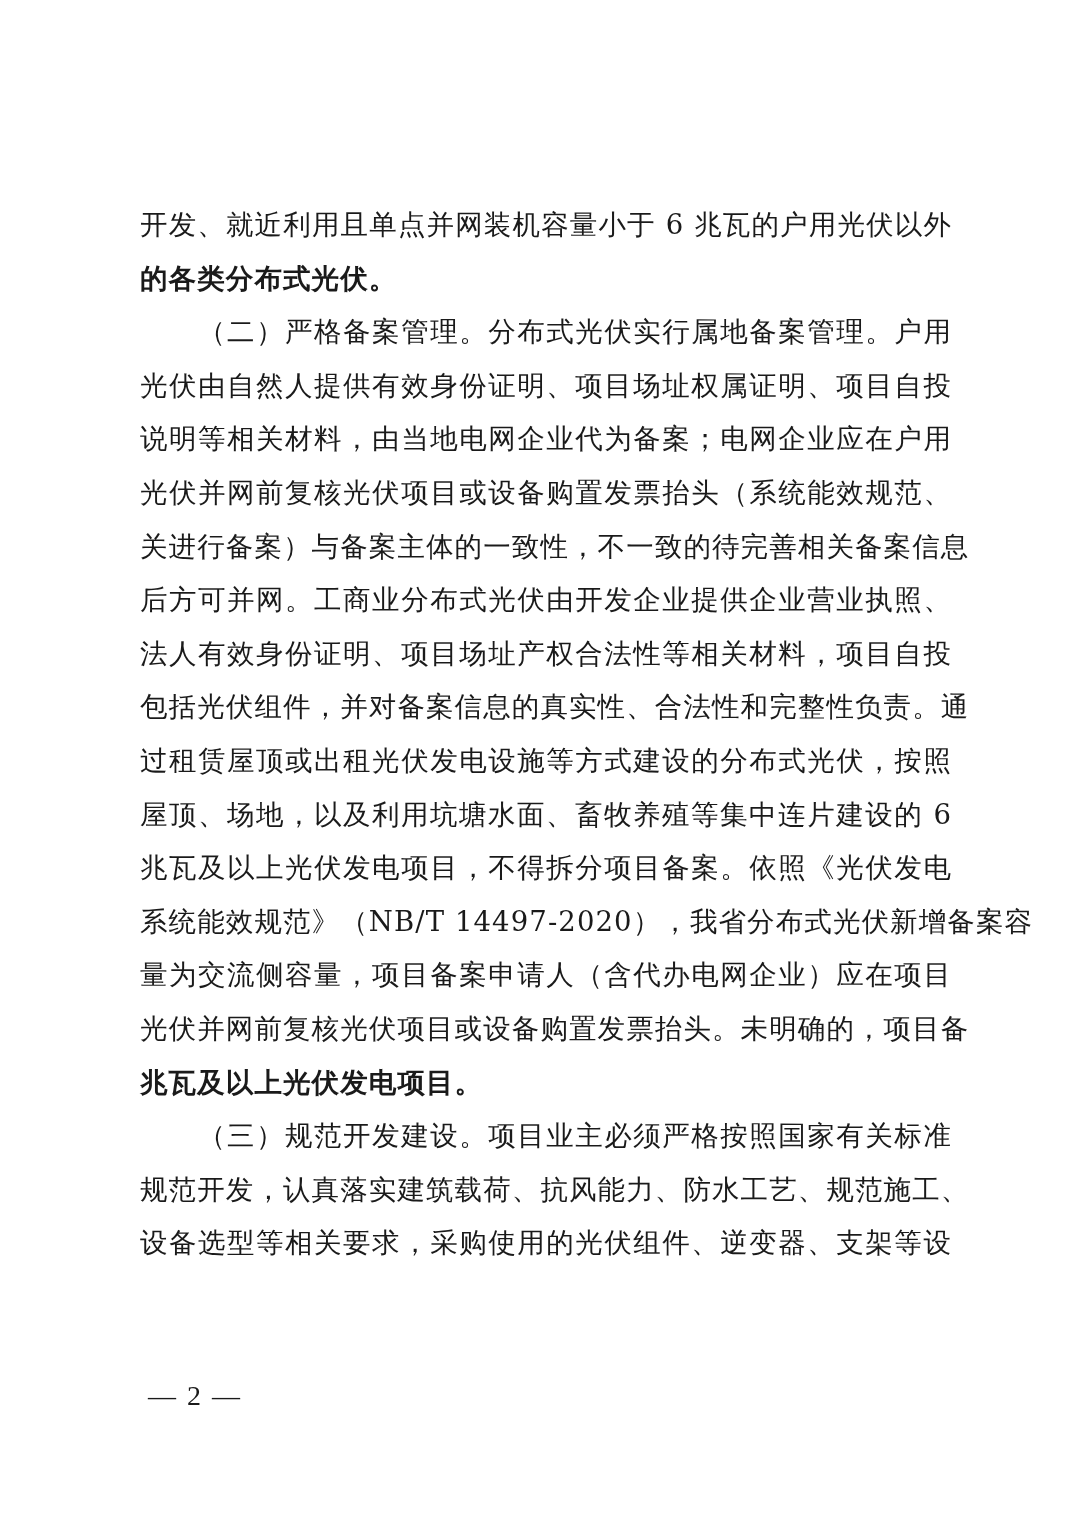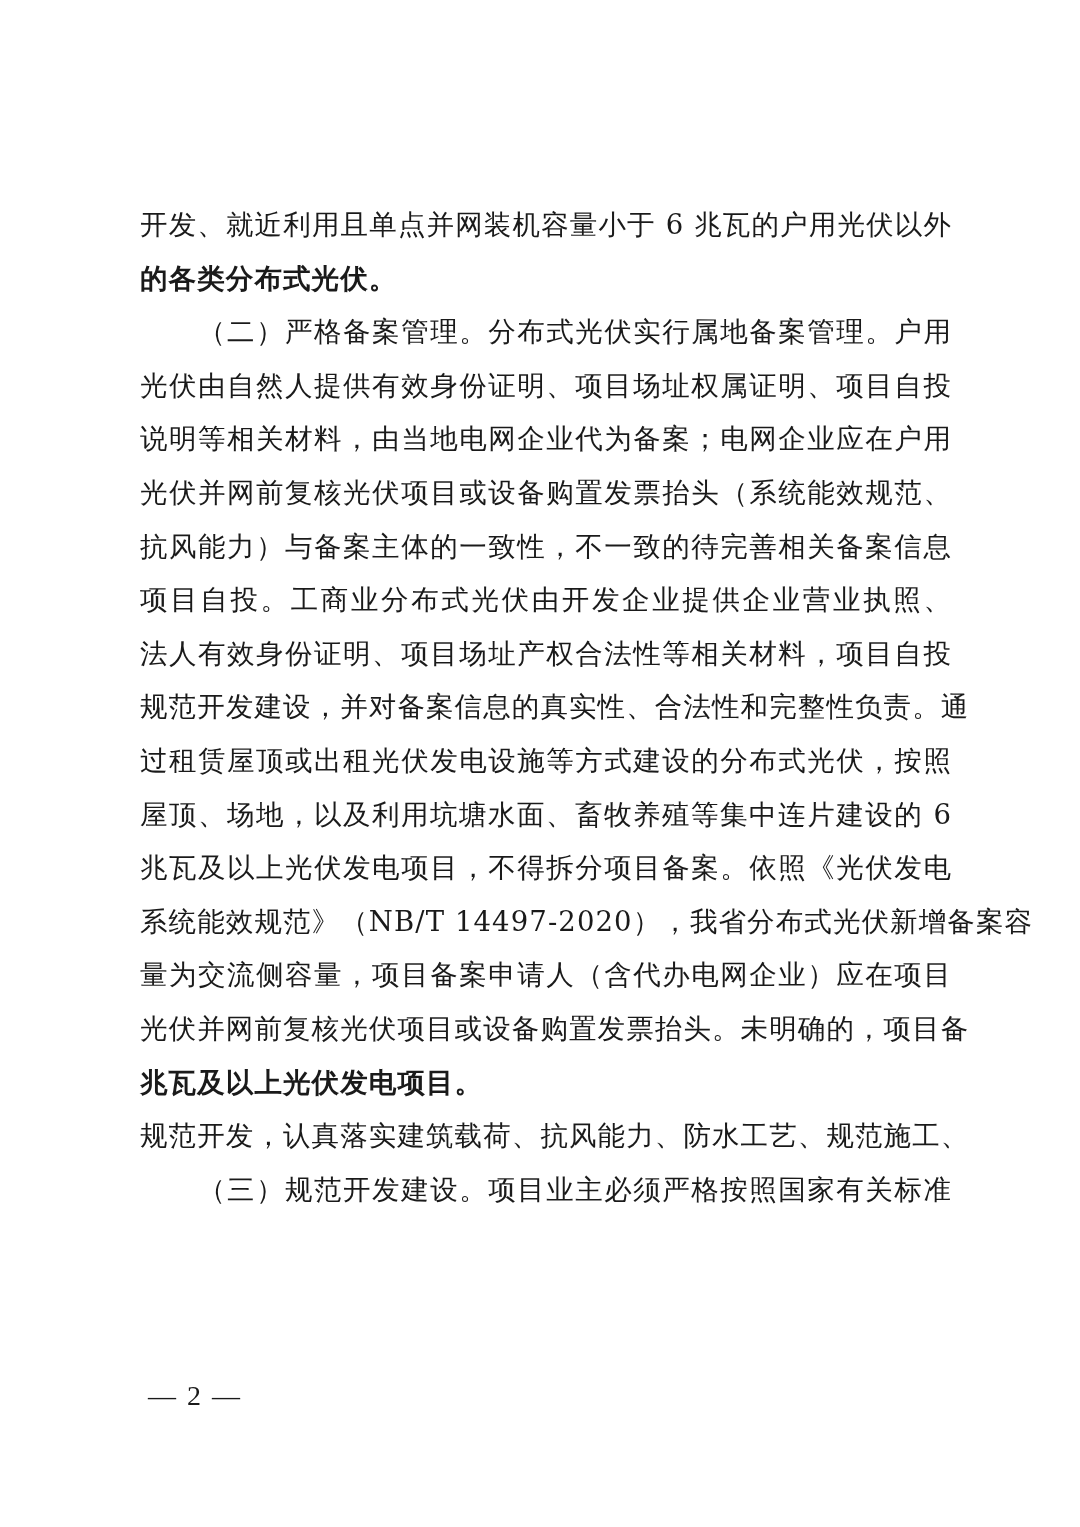--- a/index.html
+++ b/index.html
@@ -33,34 +33,35 @@
     <div class="para">
       <span class="line">开发、就近利用且单点并网装机容量小于 6 兆瓦的户用光伏以外</span>
       <span class="line last">的各类分布式光伏。</span>
     </div>
 
     <div class="para">
       <span class="line">　　（二）严格备案管理。分布式光伏实行属地备案管理。户用</span>
       <span class="line">光伏由自然人提供有效身份证明、项目场址权属证明、项目自投</span>
       <span class="line">说明等相关材料，由当地电网企业代为备案；电网企业应在户用</span>
       <span class="line">光伏并网前复核光伏项目或设备购置发票抬头（系统能效规范、</span>
-      <span class="line">抗风能力）与备案主体的一致性，不一致的待完善相关备案信息</span>
-      <span class="line">项目自投。工商业分布式光伏由开发企业提供企业营业执照、</span>
+      <span class="line">关进行备案）与备案主体的一致性，不一致的待完善相关备案信息</span>
+      <span class="line">后方可并网。工商业分布式光伏由开发企业提供企业营业执照、</span>
       <span class="line">法人有效身份证明、项目场址产权合法性等相关材料，项目自投</span>
-      <span class="line">规范开发建设，并对备案信息的真实性、合法性和完整性负责。通</span>
+      <span class="line">包括光伏组件，并对备案信息的真实性、合法性和完整性负责。通</span>
       <span class="line">过租赁屋顶或出租光伏发电设施等方式建设的分布式光伏，按照</span>
       <span class="line">屋顶、场地，以及利用坑塘水面、畜牧养殖等集中连片建设的 6</span>
       <span class="line">兆瓦及以上光伏发电项目，不得拆分项目备案。依照《光伏发电</span>
       <span class="line">系统能效规范》（NB/T 14497-2020），我省分布式光伏新增备案容</span>
       <span class="line">量为交流侧容量，项目备案申请人（含代办电网企业）应在项目</span>
       <span class="line">光伏并网前复核光伏项目或设备购置发票抬头。未明确的，项目备</span>
       <span class="line last">兆瓦及以上光伏发电项目。</span>
     </div>
 
     <div class="para">
+      <span class="line">　　（三）规范开发建设。项目业主必须严格按照国家有关标准</span>
       <span class="line">规范开发，认真落实建筑载荷、抗风能力、防水工艺、规范施工、</span>
-      <span class="line">　　（三）规范开发建设。项目业主必须严格按照国家有关标准</span>
+      <span class="line">设备选型等相关要求，采购使用的光伏组件、逆变器、支架等设</span>
     </div>
 
   </div>
 
   <div class="page-number">— 2 —</div>
 </div>
 
 </body></html>

